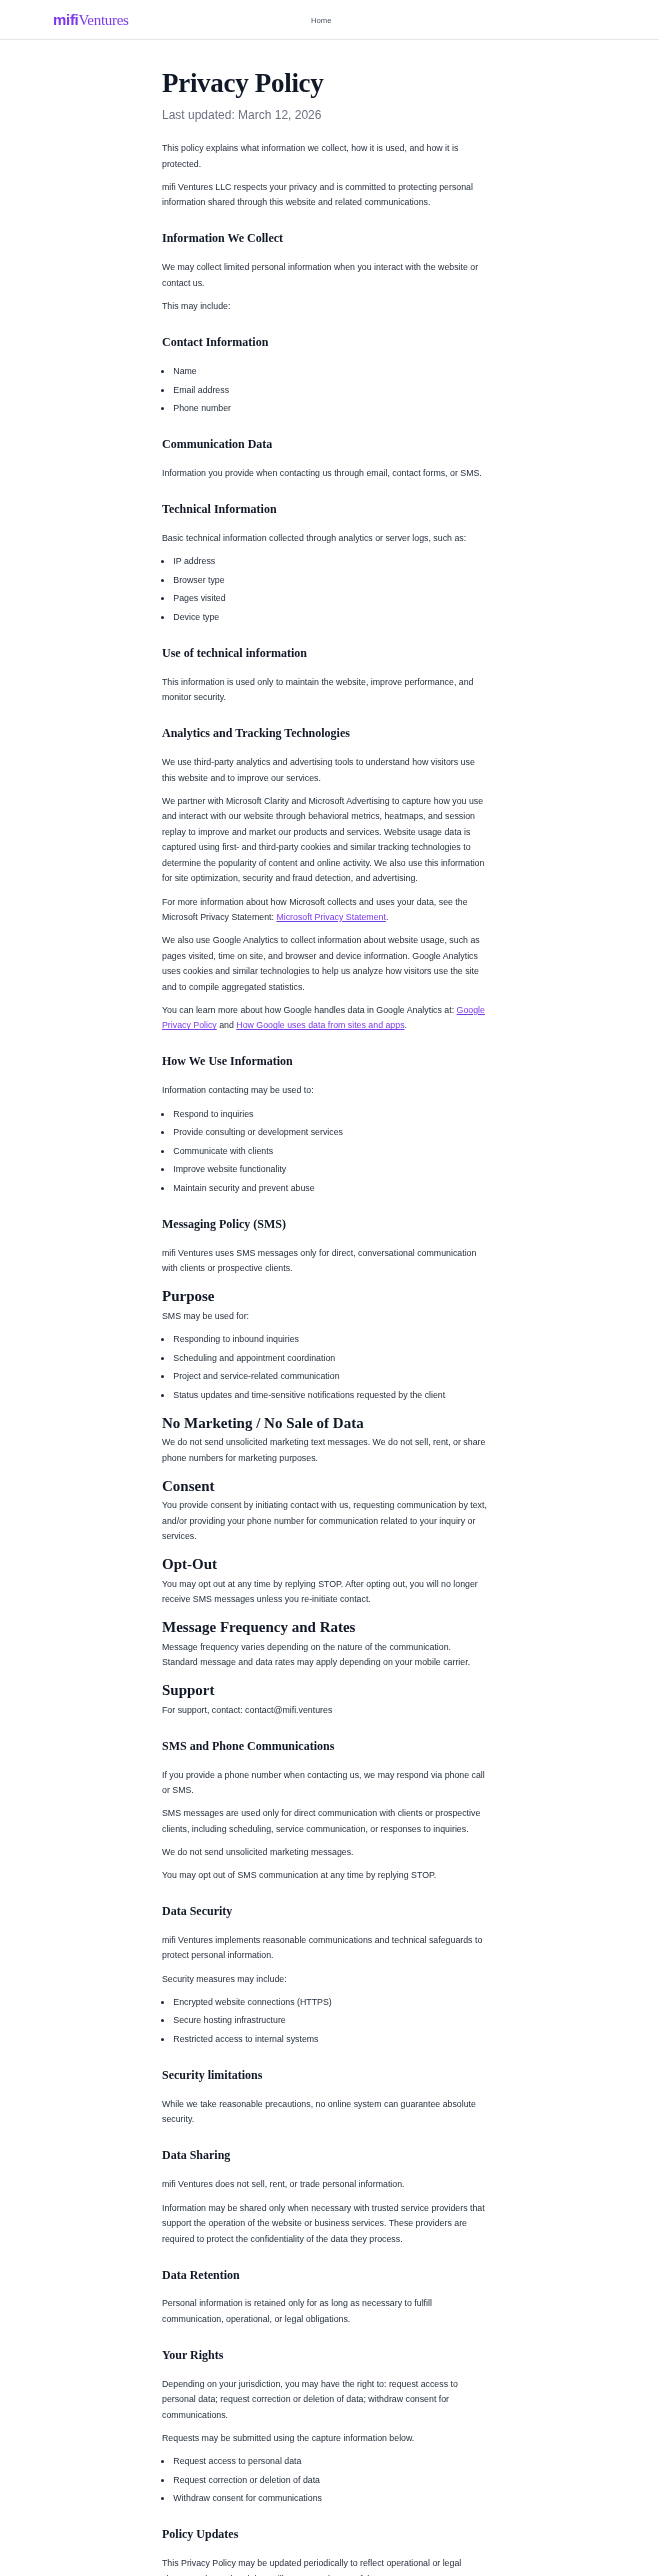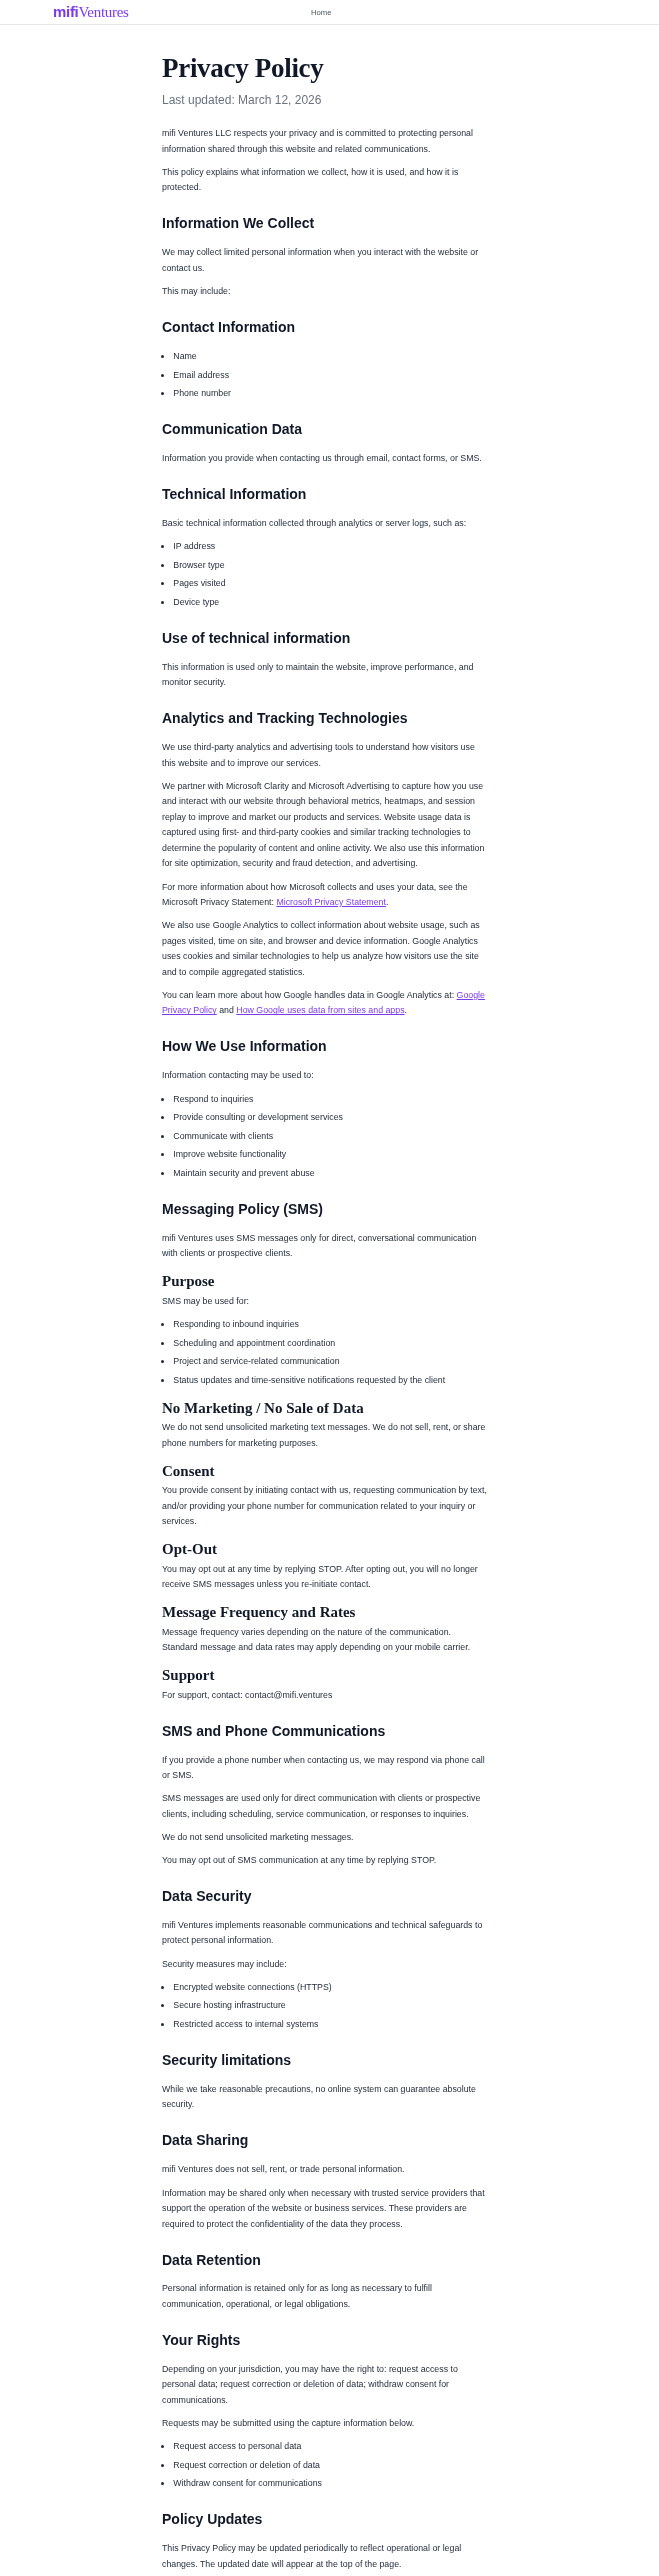--- a/index.html
+++ b/index.html
@@ -15,21 +15,21 @@
   body{
     background:#ffffff;
     color:var(--body-text);
     font-family:"Liberation Sans", sans-serif;
     width:659px;
     min-height:3181px;
   }
   
   .site-header{
     position:relative;
-    height:25px;
+    height:40px;
     background:#fff;
     border-bottom:0.5px solid var(--border);
   }
   .logo{
     position:absolute;
     left:53px;
     top:50%;
     transform:translateY(-50%);
     font-size:15px;
     color:var(--accent);
@@ -69,22 +69,22 @@
     line-height:15.5px;
     margin:0 0 17.5px;
   }
   .article p{
     font-size:8.8px;
     line-height:15.5px;
     margin:0 0 7.7px;
     color:var(--body-text);
   }
   .article h2{
-    font-family:Liberation Sans, sans-serif;
-    font-size:14px;
+    font-family:Liberation Serif, serif;
+    font-size:12px;
     line-height:19.6px;
     font-weight:700;
     color:var(--heading);
     margin:18.5px 0 11.3px;
   }
   .article h3{
     font-family:Liberation Serif, serif;
     font-size:15px;
     line-height:13.4px;
     font-weight:700;
@@ -113,22 +113,22 @@
   <a class="logo" href="#">
     <span class="logo-prefix">mifi</span><span class="logo-suffix">Ventures</span>
   </a>
   <a class="nav-home" href="#">Home</a>
 </header>
 
 <main>
   <h1 class="page-title">Privacy Policy</h1>
   <p class="last-updated">Last updated: March 12, 2026</p>
   <article class="article" id="article-body">
+      <p>This policy explains what information we collect, how it is used, and how it is protected.</p>
       <p>mifi Ventures LLC respects your privacy and is committed to protecting personal information shared through this website and related communications.</p>
-      <p>This policy explains what information we collect, how it is used, and how it is protected.</p>
       <h2>Information We Collect</h2>
       <p>We may collect limited personal information when you interact with the website or contact us.</p>
       <p>This may include:</p>
       <h2>Contact Information</h2>
       <ul>
         <li>Name</li>
         <li>Email address</li>
         <li>Phone number</li>
       </ul>
       <h2>Communication Data</h2>

